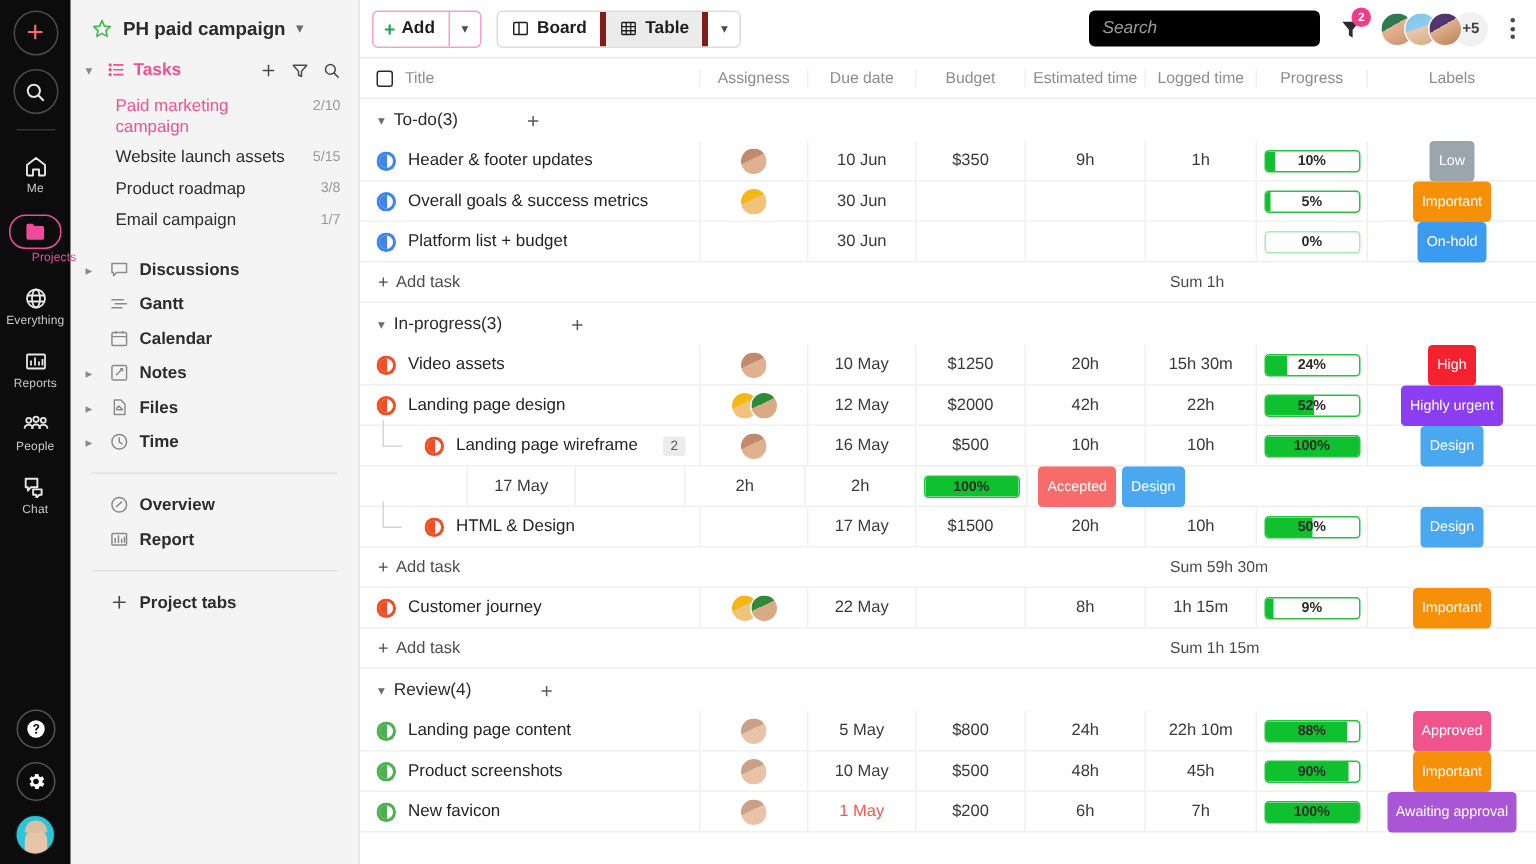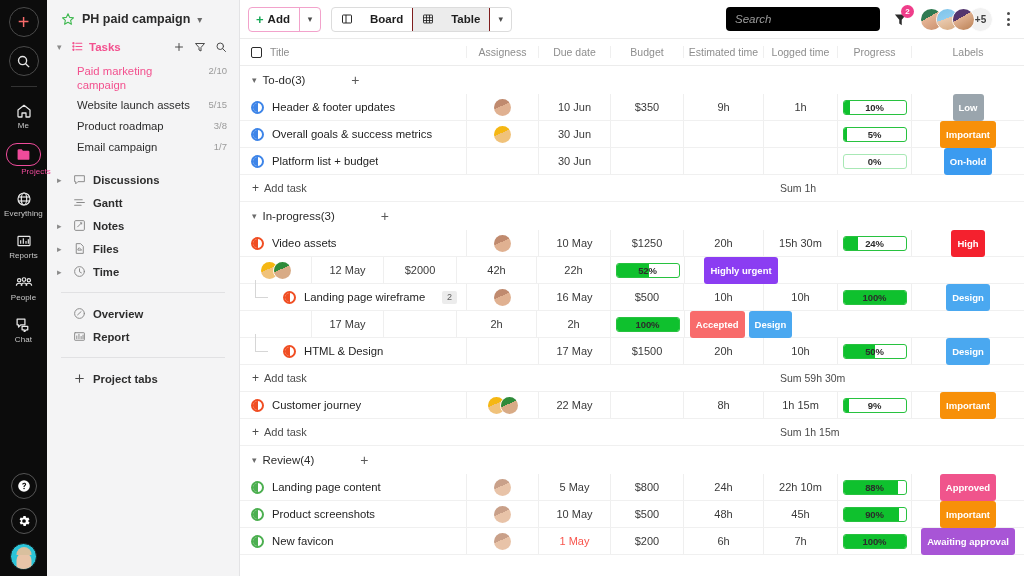--- a/index.html
+++ b/index.html
@@ -108,22 +108,22 @@
   .btn-add .plus { color: #18a957; font-size: 13px; font-weight: bold; }
   .btn-add .car {
     width: 21px; height: 100%; border-left: 1px solid #f2a2cb;
     display: flex; align-items: center; justify-content: center; color: #4b4b4b; font-size: 9px;
   }
   .seg {
     display: flex; align-items: center; height: 25px;
     border: 1px solid #dcdcdc; border-radius: 4px; overflow: hidden; background:#fff;
   }
   .seg-btn {
-    display: flex; align-items: center; gap: 17px; padding: 0 9px; height: 100%;
-    font-size: 11.5px; font-weight: bold; color: #1e1e1e; border-right: 1px solid #7f1d1d;
+    display: flex; align-items: center; gap: 5px; padding: 0 9px; height: 100%;
+    font-size: 11.5px; font-weight: bold; color: #1e1e1e; border-right: 4px solid #7f1d1d;
   }
   .seg-btn.sel { background: #ececec; }
   .seg-car { width: 21px; height: 100%; display: flex; align-items: center; justify-content: center; color: #4b4b4b; font-size: 9px; }
   .spacer-flex { flex: 1; }
   .search-box {
     width: 154px; height: 24px; background: #000000; border-radius: 4px;
     display: flex; align-items: center; padding: 0 9px;
   }
   .search-box .ph { font-size: 11.5px; color: #9c9c9c; font-style: italic; }
   .filter-wrap { position: relative; width: 20px; height: 22px; display:flex; align-items:center; justify-content:center; }
@@ -207,21 +207,21 @@
     position: relative; overflow: hidden; background: #fff;
   }
   .pbar .fill { position: absolute; left: 0; top: 0; bottom: 0; background: #0fc12e; }
   .pbar .txt {
     position: absolute; inset: 0; display: flex; align-items: center; justify-content: center;
     font-size: 9.5px; font-weight: bold; color: #2b2b2b; letter-spacing: -.1px;
   }
   .pbar.faint { border-color: #a8e8b5; }
 
   .lab {
-    font-size: 9.5px; font-weight: bold; color: #fff; border-radius: 3px;
+    font-size: 9.5px; font-weight: normal; color: #fff; border-radius: 3px;
     padding: 8px 6px; line-height: 11px; white-space: nowrap;
   }
 
   svg { display: block; }
 </style>
 </head>
 <body>
 
 <div class="app">
 
@@ -401,20 +401,32 @@
         <span class="sb-nav-ico">
           <svg width="13" height="13" viewBox="0 0 24 24" fill="none" stroke="#8a8a8a" stroke-width="1.9" stroke-linecap="round">
               <line x1="3" y1="7" x2="17" y2="7"></line>
               <line x1="7" y1="12" x2="21" y2="12"></line>
               <line x1="3" y1="17" x2="15" y2="17"></line>
             </svg>
         </span>
         <span class="sb-nav-label">Gantt</span>
       </div>
       <div class="sb-nav-item">
+        <span class="spacer"></span>
+        <span class="sb-nav-ico">
+          <svg width="13" height="13" viewBox="0 0 24 24" fill="none" stroke="#8a8a8a" stroke-width="1.8">
+              <rect x="3" y="5" width="18" height="16" rx="1.5"></rect>
+              <line x1="3" y1="10" x2="21" y2="10"></line>
+              <line x1="8" y1="3" x2="8" y2="6"></line>
+              <line x1="16" y1="3" x2="16" y2="6"></line>
+            </svg>
+        </span>
+        <span class="sb-nav-label">Calendar</span>
+      </div>
+      <div class="sb-nav-item">
         <span class="arrow">▸</span>
         <span class="sb-nav-ico">
           <svg width="13" height="13" viewBox="0 0 24 24" fill="none" stroke="#8a8a8a" stroke-width="1.8" stroke-linejoin="round">
               <rect x="3" y="3" width="18" height="18" rx="2"></rect>
               <path d="M8 15l8-8"></path>
               <path d="M13 7h3v3"></path>
             </svg>
         </span>
         <span class="sb-nav-label">Notes</span>
       </div>
@@ -699,20 +711,28 @@
               <span class="pbar">
                 <span class="fill" style="width:24%"></span>
                 <span class="txt">24%</span>
               </span>
             </div>
             <div class="c c-labels">
               <span class="lab" style="background:#f4212e">High</span>
             </div>
           </div>
           <div class="row">
+            <div class="c c-title">
+              <span class="title-inner">
+                <span class="stat" style="background:#fff;box-shadow:inset 0 0 0 2px #f04e23">
+                  <span style="position:absolute;left:2px;top:2px;width:4.5px;height:9px;border-radius:9px 0 0 9px;background:#f04e23"></span>
+                </span>
+                <span class="t-name">Landing page design</span>
+              </span>
+            </div>
             <div class="c c-assign">
               <span class="ava-cell">
                 <span class="ava">
                   <span style="position:absolute;inset:0;background:linear-gradient(155deg,#f5b713 0%,#f5b713 42%,#f0c27a 42%,#f0c27a 100%)"></span>
                 </span>
                 <span class="ava">
                   <span style="position:absolute;inset:0;background:linear-gradient(155deg,#2e8b3a 0%,#2e8b3a 42%,#d8ab86 42%,#d8ab86 100%)"></span>
                 </span>
               </span>
             </div>

